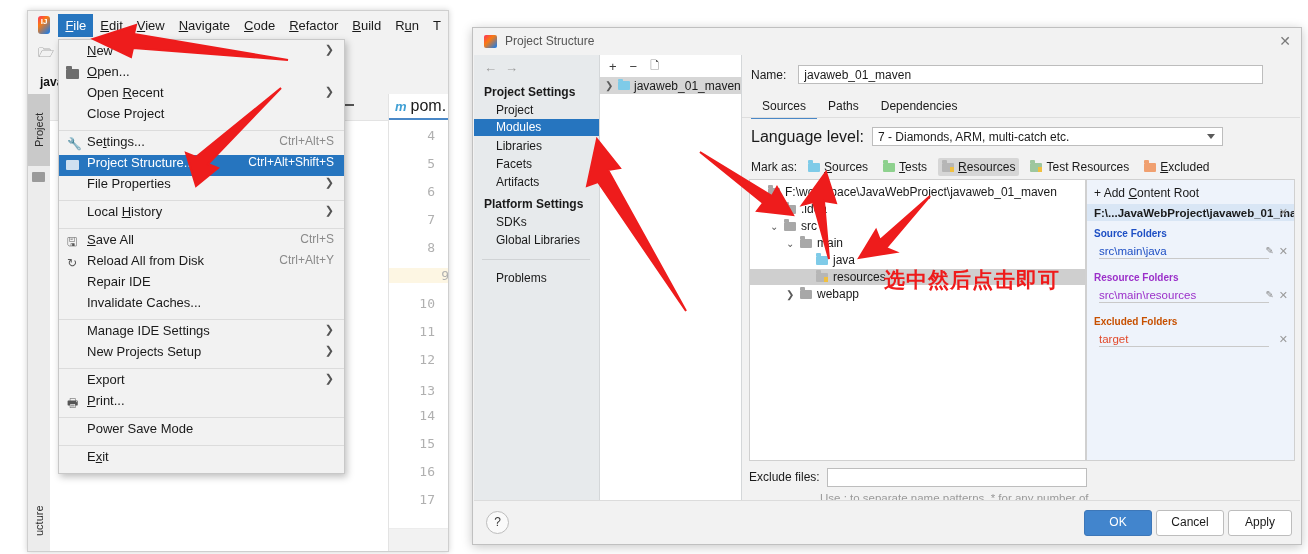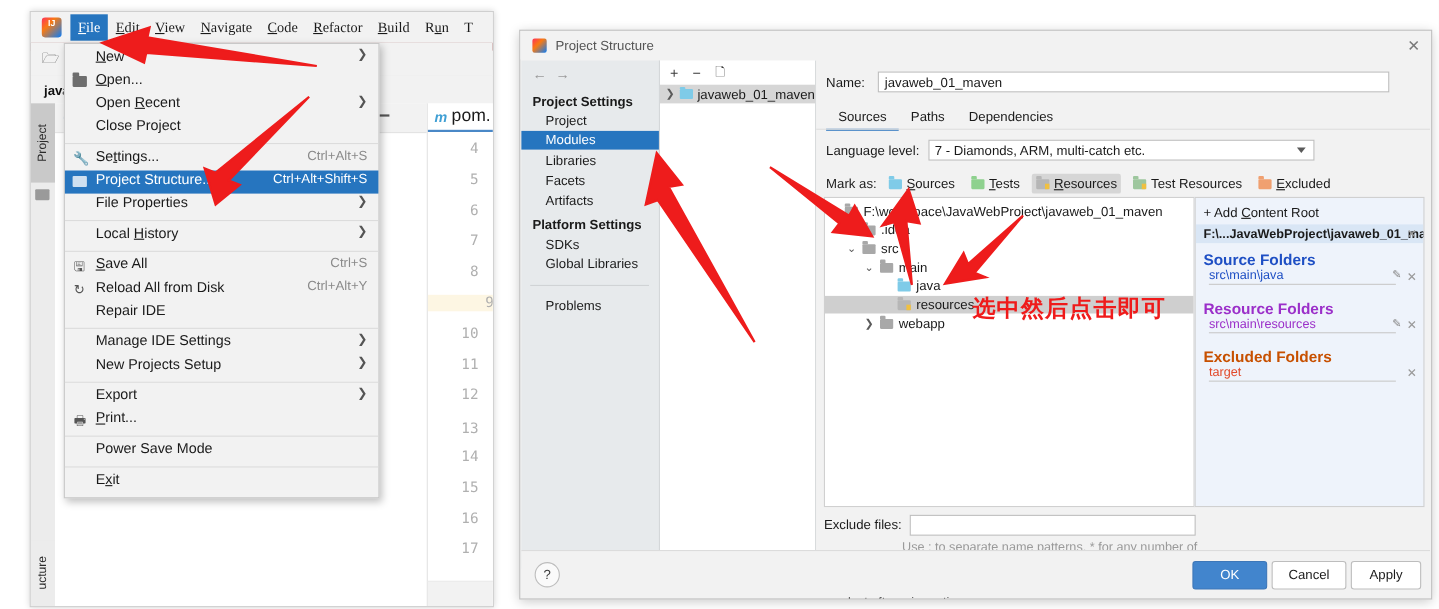--- a/index.html
+++ b/index.html
@@ -18,21 +18,21 @@
   #ide-window{
     left:27px;top:10px;width:420px;height:540px;
     background:#f2f2f2;
     border:1px solid #cfcfcf;
     box-shadow:0 0 6px rgba(0,0,0,.18);
     overflow:hidden;
   }
   #menubar{
     position:absolute;left:0;top:0;width:420px;height:28px;
     background:#f2f2f2;border-bottom:7px solid #7f1d1d;
-    display:flex;align-items:center;font-family:Liberation Serif, serif;
+    display:flex;align-items:center;
   }
   #ide-logo{
     width:18px;height:18px;margin-left:10px;margin-right:8px;
     background:linear-gradient(135deg,#fe315d 0%,#f97a12 35%,#087cfa 100%);
     border-radius:3px;position:relative;
   }
   #ide-logo::after{
     content:"IJ";position:absolute;left:0;right:0;top:1px;
     font-size:8px;color:#fff;text-align:center;font-weight:bold;
     font-family:"Liberation Sans",sans-serif;
@@ -216,21 +216,21 @@
   #name-input{
     width:465px;height:19px;border:1px solid #bdbdbd;background:#ffffff;
     font-size:12px;color:#1a1a1a;padding:0 5px;box-sizing:border-box;line-height:19px;
   }
   #ps-tabs{position:absolute;left:9px;top:40px;display:flex;gap:0;}
   .ps-tab{font-size:12px;color:#1a1a1a;padding:4px 11px;cursor:default;}
   .ps-tab.active{border-bottom:2px solid #4a88c7;}
   #ps-tabs-underline{position:absolute;left:0;top:62px;width:558px;height:1px;background:#dedede;}
 
   #lang-row{position:absolute;left:9px;top:72px;display:flex;align-items:center;gap:8px;}
-  #lang-row .lbl{font-size:12px;}
+  #lang-row .lbl{font-size:16px;}
   #lang-select{
     width:351px;height:19px;border:1px solid #bdbdbd;background:#ffffff;
     font-size:12px;padding:0 5px;box-sizing:border-box;line-height:19px;position:relative;
   }
   #lang-caret{position:absolute;right:7px;top:6px;width:0;height:0;border-left:4px solid transparent;border-right:4px solid transparent;border-top:5px solid #5a5a5a;}
 
   #markas-row{position:absolute;left:9px;top:103px;display:flex;align-items:center;gap:7px;font-size:12px;}
   .mark-btn{display:flex;align-items:center;gap:4px;padding:2px 4px;border-radius:2px;cursor:default;}
   .mark-btn.hover{background:#d6d6d6;}
   .mark-btn u{text-decoration:underline;}
@@ -246,21 +246,21 @@
   #cr-panel{
     position:absolute;left:344px;top:124px;width:207px;height:280px;
     background:#eef3fb;border:1px solid #d0d0d0;overflow:hidden;
   }
   #cr-add{position:absolute;left:7px;top:6px;font-size:12px;color:#1a1a1a;}
   #cr-add u{text-decoration:underline;}
   #cr-root{
     position:absolute;left:0;top:24px;width:207px;height:17px;background:#d9e6f5;
     display:flex;align-items:center;font-size:11.5px;font-weight:bold;color:#1a1a1a;padding-left:7px;box-sizing:border-box;
   }
-  .cr-head{position:absolute;left:7px;font-size:14px;font-weight:bold;}
+  .cr-head{position:absolute;left:7px;font-size:10px;font-weight:bold;}
   .cr-val{position:absolute;left:12px;font-size:11.5px;}
   .cr-line{position:absolute;height:1px;background:#c9c9c9;}
   .cr-x{position:absolute;right:6px;font-size:11px;color:#9a9a9a;}
   .cr-pencil{position:absolute;right:20px;font-size:10px;color:#8a8a8a;}
 
   #exclude-row{position:absolute;left:7px;top:413px;display:flex;align-items:flex-start;gap:7px;font-size:12px;}
   #exclude-input{width:260px;height:19px;border:1px solid #bdbdbd;background:#ffffff;box-sizing:border-box;}
   #exclude-hint{position:absolute;left:78px;top:436px;width:290px;font-size:11.5px;color:#9a9a9a;line-height:14px;}
   #warn-sep{position:absolute;left:0;top:466px;width:558px;height:1px;background:#dedede;}
   #warn-row{position:absolute;left:8px;top:472px;width:545px;display:flex;gap:7px;}
@@ -410,20 +410,23 @@
       <span><u>S</u>ave All</span>
       <span class="acc">Ctrl+S</span>
     </div>
     <div class="mi">
       <span class="mi-ico">↻</span>
       <span>Reload All from Disk</span>
       <span class="acc">Ctrl+Alt+Y</span>
     </div>
     <div class="mi">
       <span>Repair IDE</span>
+    </div>
+    <div class="mi">
+      <span>Invalidate Caches...</span>
     </div>
     <div class="msep"></div>
     <div class="mi">
       <span>Manage IDE Settings</span>
       <span class="sub">❯</span>
     </div>
     <div class="mi">
       <span>New Projects Setup</span>
       <span class="sub">❯</span>
     </div>

